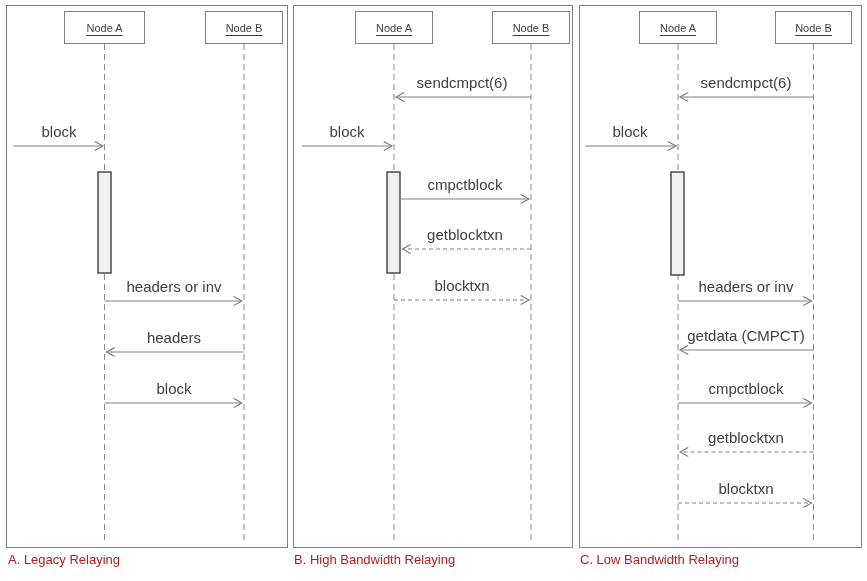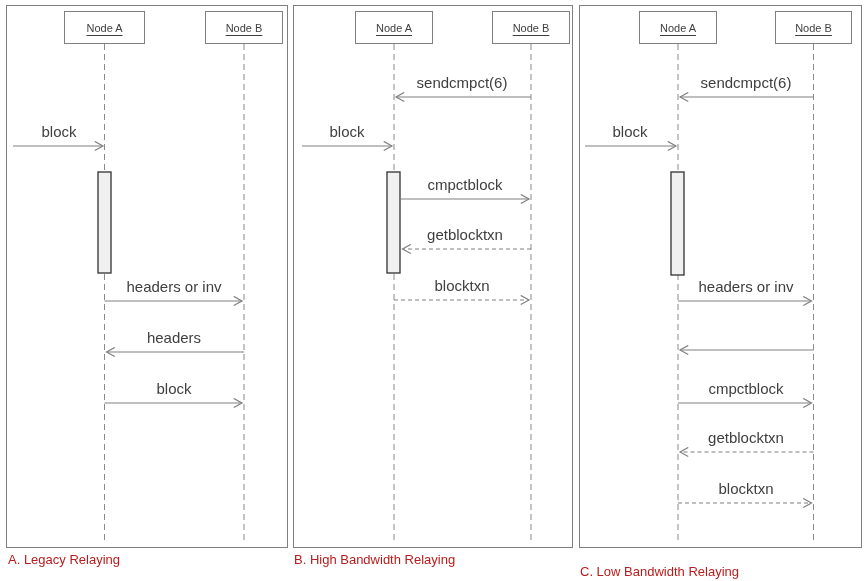--- a/index.html
+++ b/index.html
@@ -110,21 +110,22 @@
 
   <div class="msg" style="left:462px;top:73px;">sendcmpct(6)</div>
   <div class="msg" style="left:347px;top:122px;">block</div>
   <div class="msg" style="left:465px;top:175px;">cmpctblock</div>
   <div class="msg" style="left:465px;top:225px;">getblocktxn</div>
   <div class="msg" style="left:462px;top:276px;">blocktxn</div>
 
   <div class="msg" style="left:746px;top:73px;">sendcmpct(6)</div>
   <div class="msg" style="left:630px;top:122px;">block</div>
   <div class="msg" style="left:746px;top:277px;">headers or inv</div>
+  <div class="msg" style="left:746px;top:326px;">getdata (CMPCT)</div>
   <div class="msg" style="left:746px;top:379px;">cmpctblock</div>
   <div class="msg" style="left:746px;top:428px;">getblocktxn</div>
   <div class="msg" style="left:746px;top:479px;">blocktxn</div>
 
   <div class="caption" style="left:8px;">A. Legacy Relaying</div>
   <div class="caption" style="left:294px;">B. High Bandwidth Relaying</div>
-  <div class="caption" style="left:580px;margin-top:12px;">C. Low Bandwidth Relaying</div>
+  <div class="caption" style="left:580px;">C. Low Bandwidth Relaying</div>
 
 </div>
 
 </body></html>

